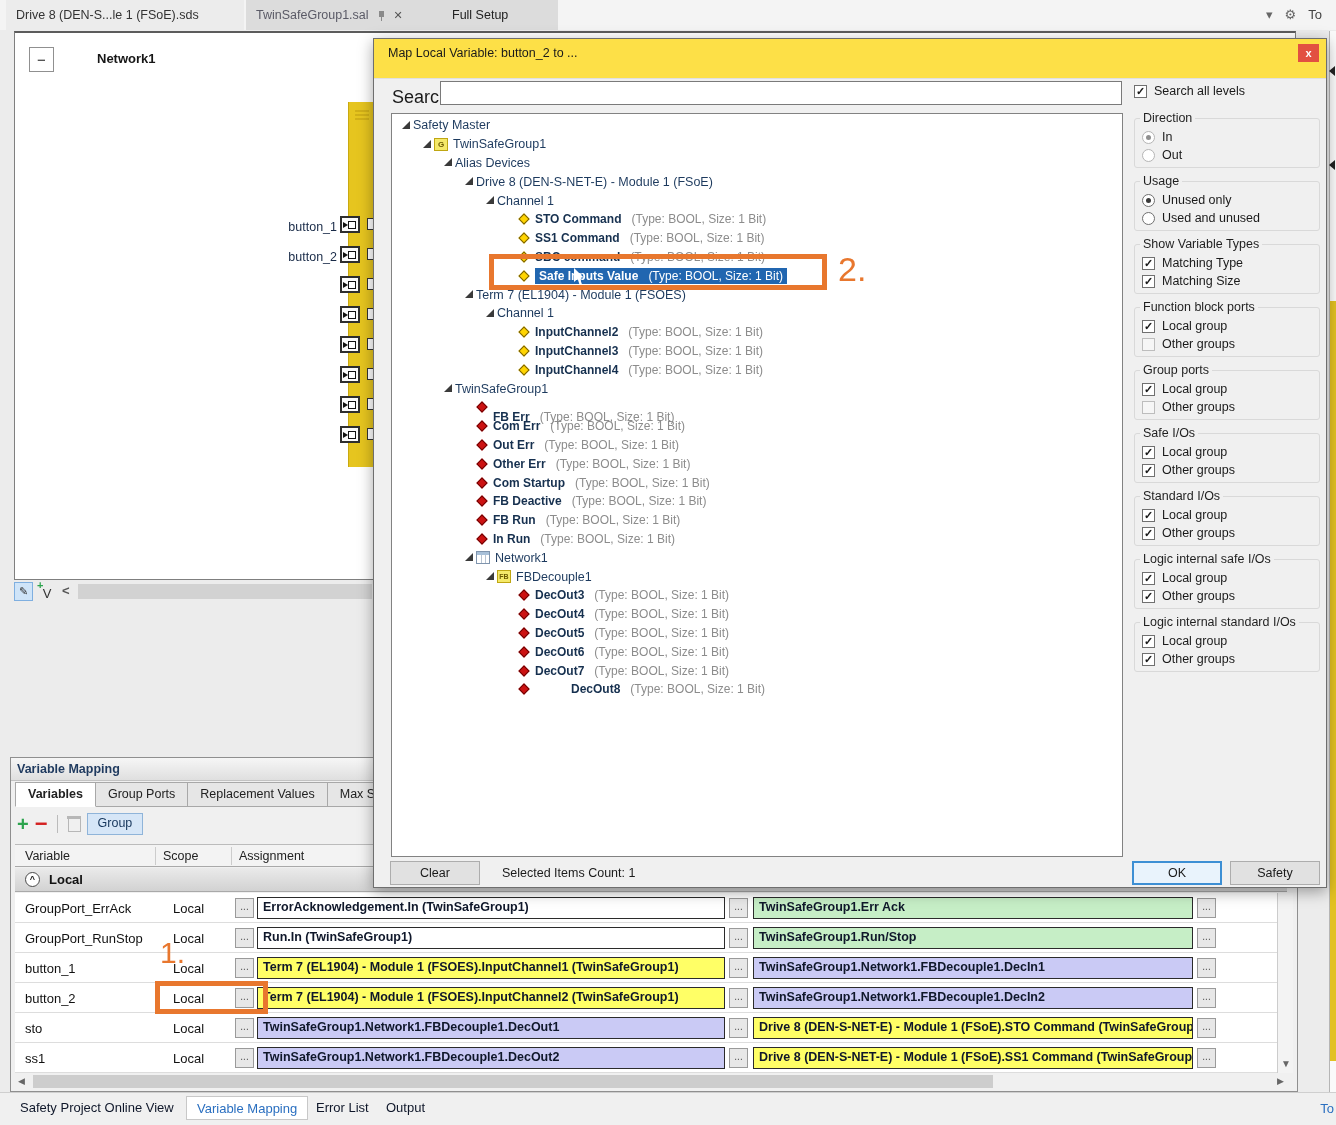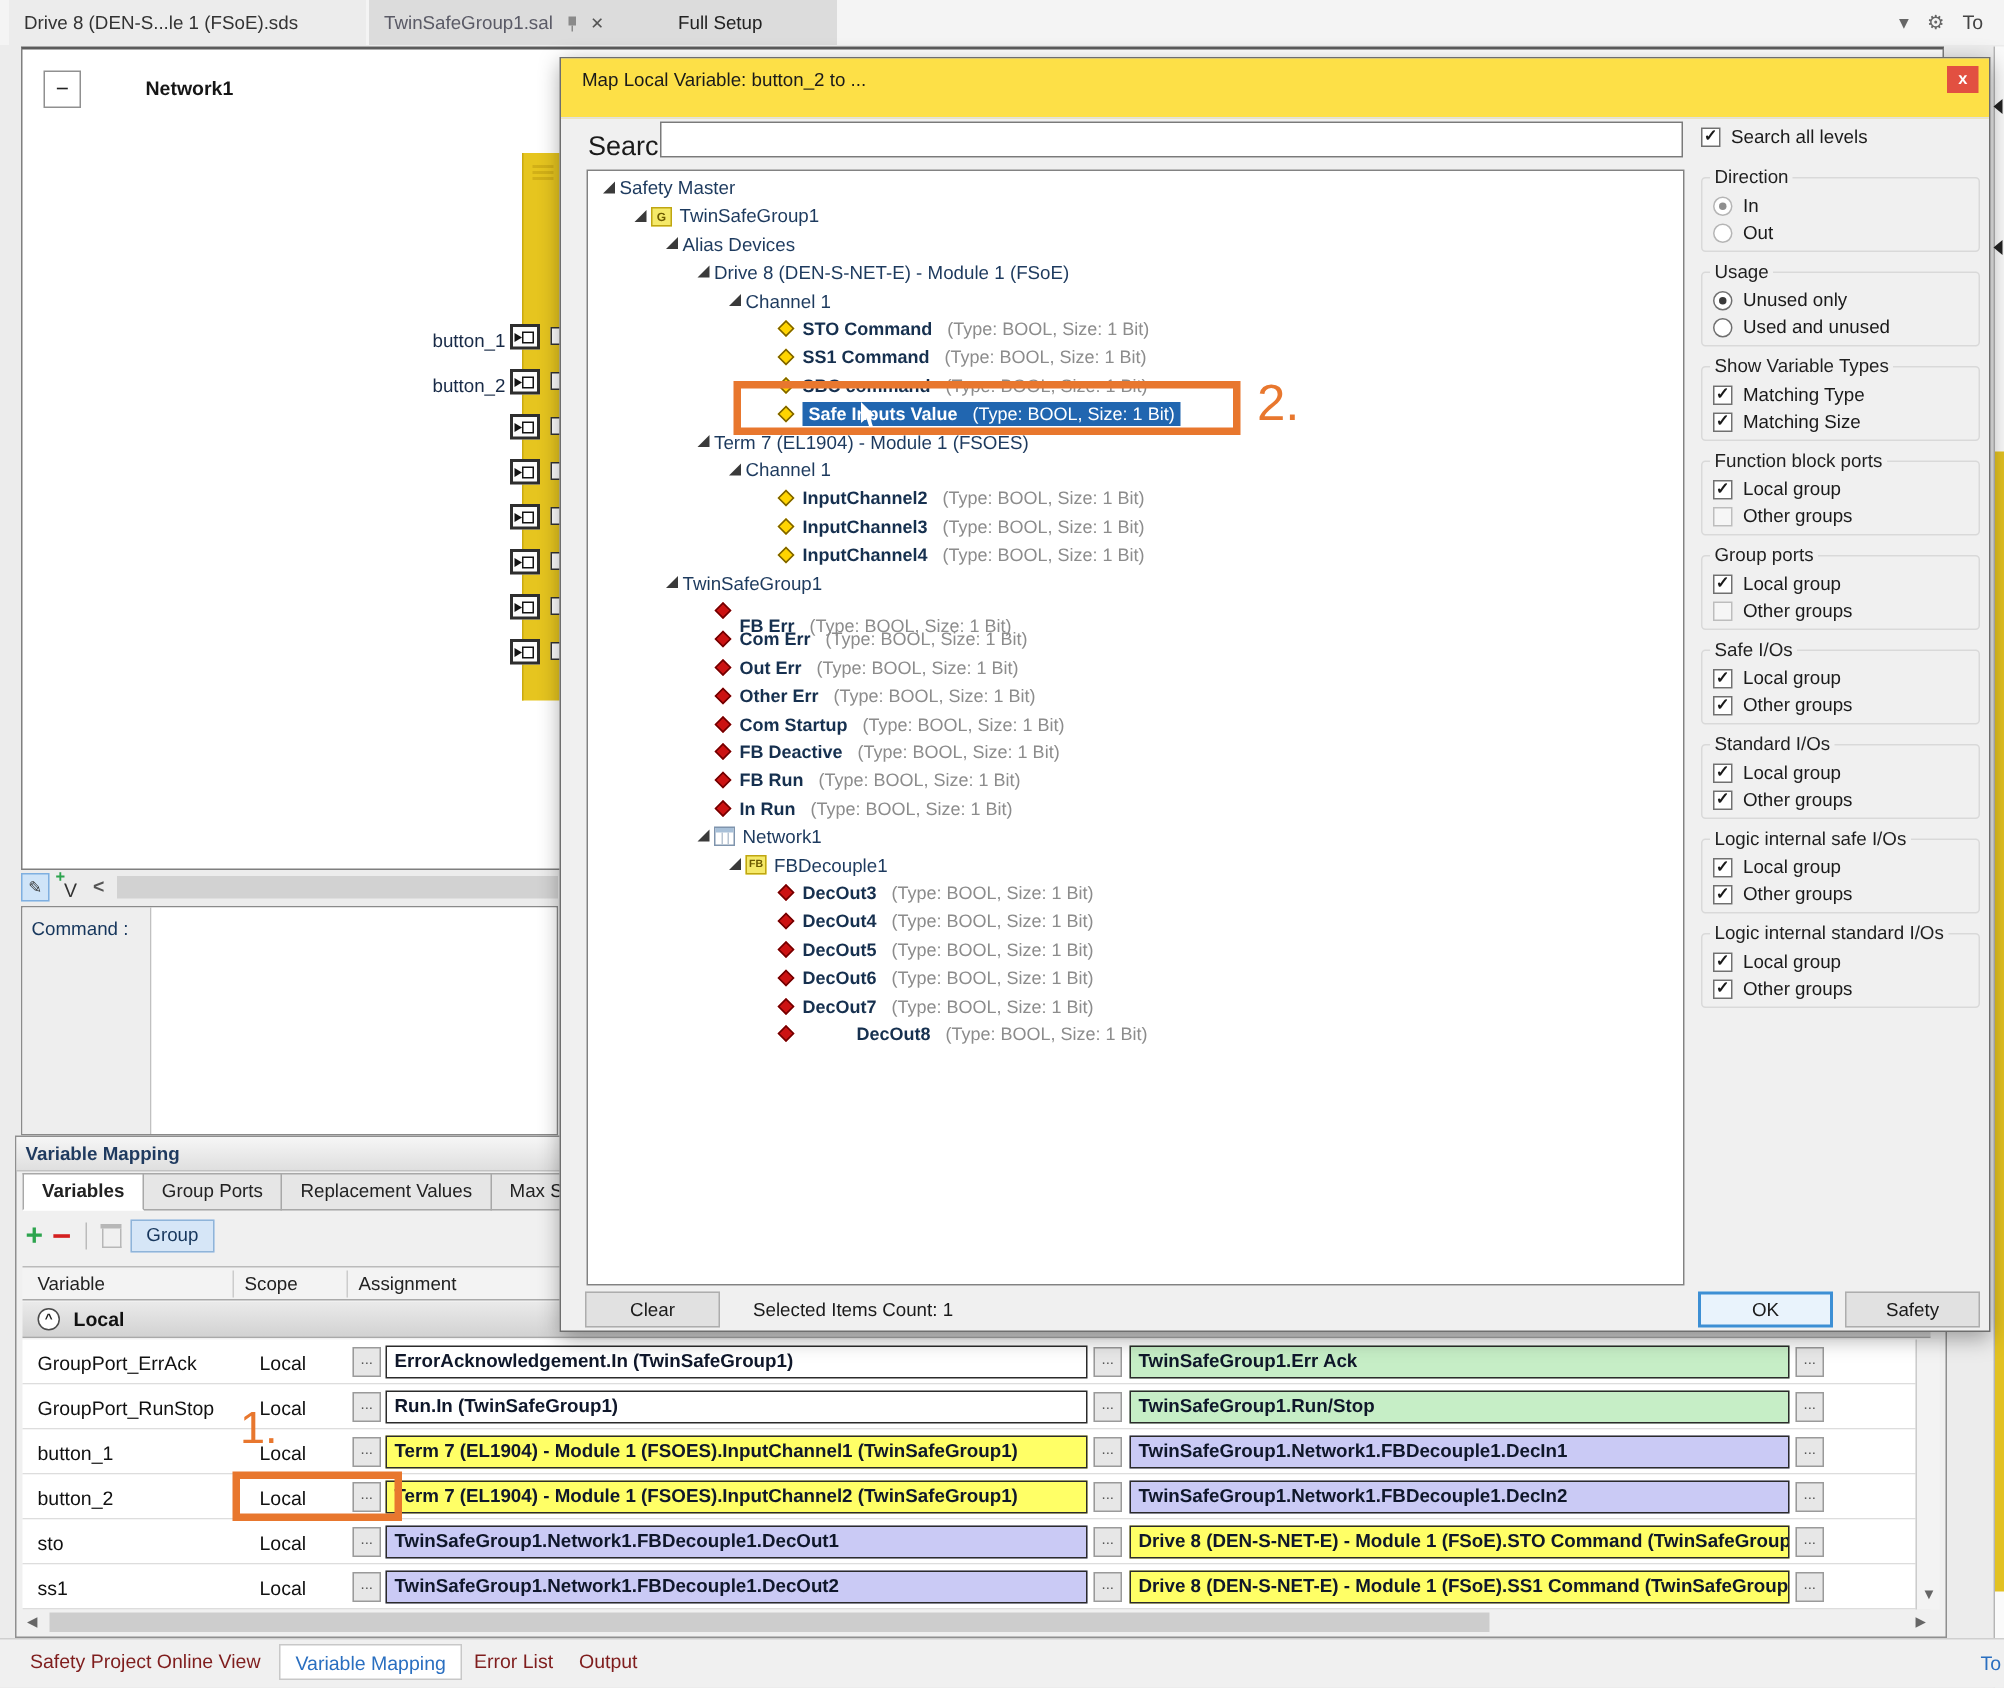--- a/index.html
+++ b/index.html
@@ -88,21 +88,21 @@
   .box-green { background:#c6eec6; } .box-lavender { background:#cacaf5; }
   .vm-vscroll { position:absolute; right:4px; top:135px; width:16px; height:180px; background:#f3f3f3; border-left:1px solid #ccc; }
   .vm-vscroll .down { position:absolute; left:3px; bottom:4px; font-size:10px; color:#666; }
   .vm-hscroll { position:absolute; left:4px; bottom:2px; width:1272px; height:15px; background:#f0f0f0; }
   .vm-hscroll .thumb { position:absolute; left:18px; top:1px; width:960px; height:13px; background:#cdcdcd; }
   .vm-hscroll .la { position:absolute; left:3px; top:2px; font-size:9px; color:#666; }
   .vm-hscroll .ra { position:absolute; right:3px; top:2px; font-size:9px; color:#666; }
 
   
   .statusbar { position:absolute; left:0; top:1092px; width:1336px; height:33px; background:#f0f0f0; border-top:1px solid #cfcfcf; }
-  .st-tab { position:absolute; top:3px; height:24px; padding:4px 10px 0; font-size:13px; color:#7f1d1d; }
+  .st-tab { position:absolute; top:3px; height:24px; padding:4px 10px 0; font-size:13px; color:#0f172a; }
   .st-tab.active { background:#ffffff; border:1px solid #c8c8c8; color:#2a6fc0; }
   .st-to { position:absolute; right:2px; top:8px; font-size:13px; color:#2a6fc0; }
 
   
   .dialog { position:absolute; left:373px; top:38px; width:954px; height:850px; background:#f0f0f0; border:1px solid #6e6e6e; box-shadow:0 4px 14px rgba(0,0,0,.35); z-index:10; }
   .dlg-titlebar { position:absolute; left:0; top:0; width:100%; height:40px; background:#fde047; border-bottom:1px solid #e0e0e0; }
   .dlg-title { position:absolute; left:14px; top:7px; font-size:12.5px; color:#1a1a1a; }
   .dlg-close { position:absolute; right:7px; top:5px; width:21px; height:18px; background:#e25041; color:#fff; font-size:11px; font-weight:bold; text-align:center; line-height:18px; }
   .dlg-search-label { position:absolute; left:18px; top:48px; font-size:18px; color:#1a1a1a; }
   .dlg-search-input { position:absolute; left:66px; top:42px; width:682px; height:24px; background:#fff; border:1px solid #7a7a7a; font-size:12.5px; padding:0 5px; font-family:"Liberation Sans",sans-serif; }
@@ -217,26 +217,20 @@
     <div class="port-label" style="left:262px; top:187px;">button_1</div>
     <div class="port-label" style="left:262px; top:217px;">button_2</div>
   </div>
 
   <div class="cmd-toolbar">
     <div class="cmd-tool1">✎</div>
     <div class="cmd-tool2"><span class="plus">+</span>V</div>
     <div class="cmd-tool3">&lt;</div>
     <div class="cmd-graybar"></div>
   </div>
-  <div class="cmd-box">
-    <div class="cmd-label-col">
-      <div class="cmd-label">Command :</div>
-    </div>
-    <div class="cmd-input"></div>
-  </div>
 
   <div class="vm-panel">
     <div class="vm-title">
       <span>Variable Mapping</span>
     </div>
     <div class="vm-tabs" id="vm-tabs">
         <div class="vm-tab active">Variables</div>
         <div class="vm-tab">Group Ports</div>
         <div class="vm-tab">Replacement Values</div>
         <div class="vm-tab">Max S</div>

